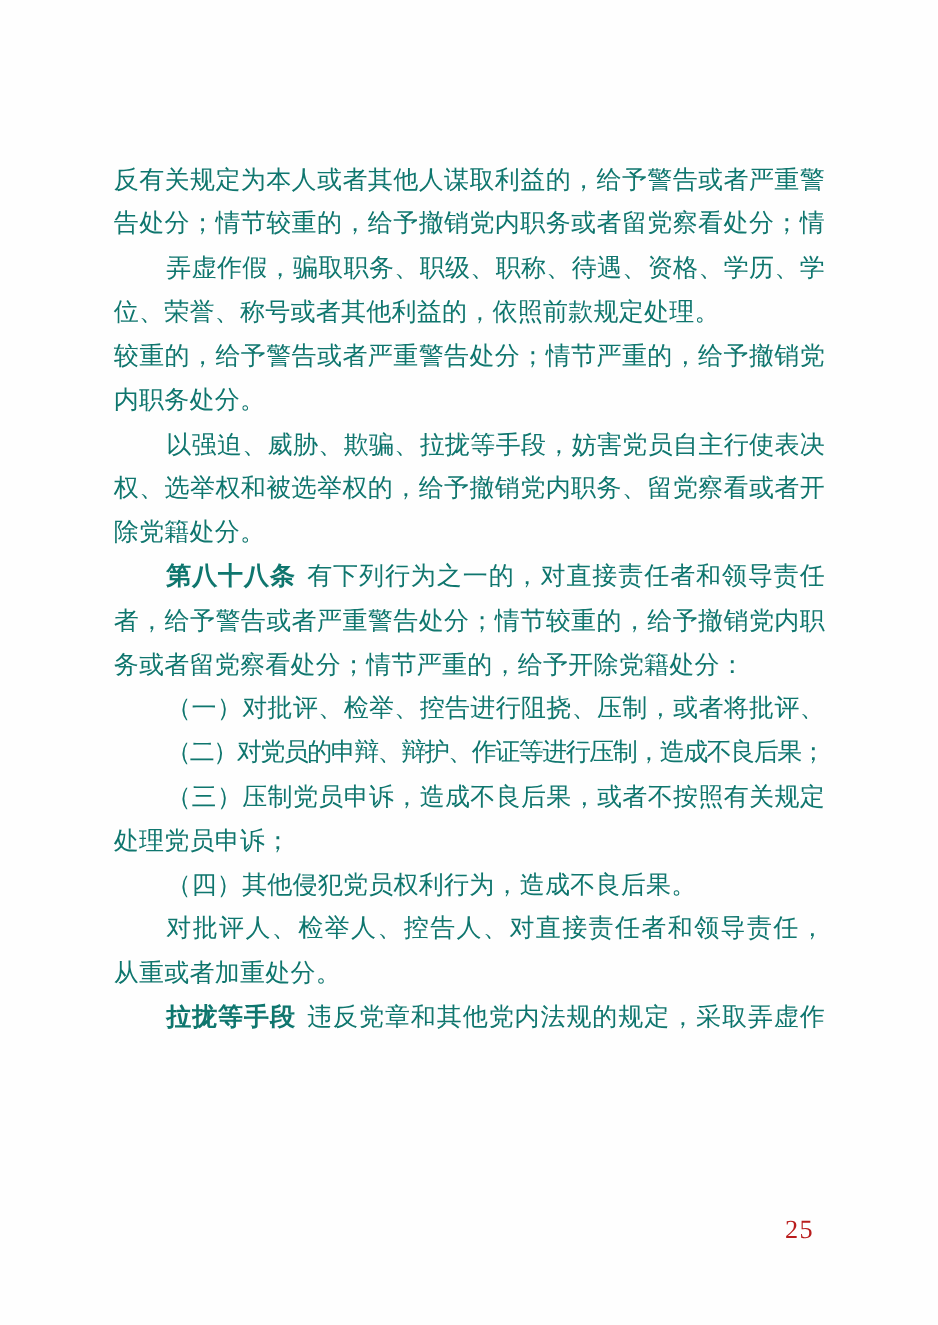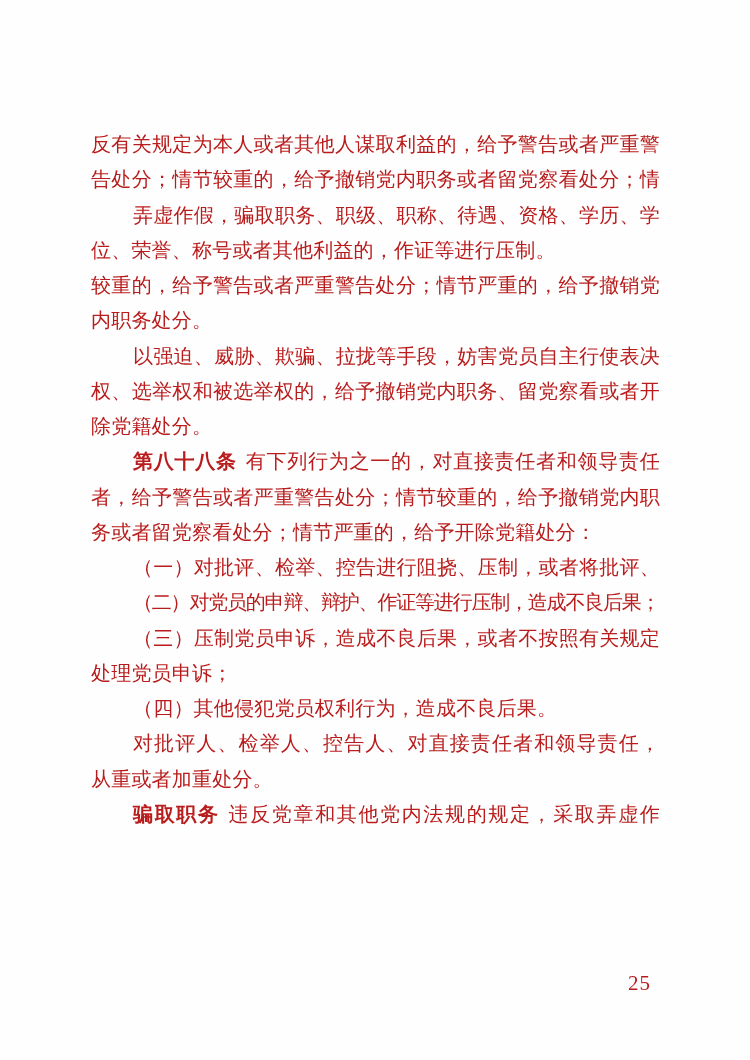--- a/index.html
+++ b/index.html
@@ -18,21 +18,21 @@
   .text-block {
     position: absolute;
     left: 91px;
     top: 127px;
     width: 569px;
   }
   .line {
     height: 35.25px;
     line-height: 35.25px;
     font-size: 20px;
-    color: #b91c1c;
+    color: #0f766e;
     white-space: nowrap;
     letter-spacing: 0.2px;
     text-align: justify;
     text-align-last: left;
   }
   .line.just {
     text-align-last: justify;
   }
   .line.indent {
     padding-left: 42px;
@@ -55,32 +55,32 @@
   }
 </style>
 </head>
 <body>
 
 <div class="page">
   <div class="text-block">
       <div class="line just">反有关规定为本人或者其他人谋取利益的，给予警告或者严重警</div>
       <div class="line just">告处分；情节较重的，给予撤销党内职务或者留党察看处分；情</div>
       <div class="line indent just">弄虚作假，骗取职务、职级、职称、待遇、资格、学历、学</div>
-      <div class="line">位、荣誉、称号或者其他利益的，作证等进行压制。</div>
+      <div class="line">位、荣誉、称号或者其他利益的，依照前款规定处理。</div>
       <div class="line just">较重的，给予警告或者严重警告处分；情节严重的，给予撤销党</div>
       <div class="line">内职务处分。</div>
       <div class="line indent just">以强迫、威胁、欺骗、拉拢等手段，妨害党员自主行使表决</div>
       <div class="line just">权、选举权和被选举权的，给予撤销党内职务、留党察看或者开</div>
       <div class="line">除党籍处分。</div>
       <div class="line indent just"><span class="lead">第八十八条</span>有下列行为之一的，对直接责任者和领导责任</div>
       <div class="line just">者，给予警告或者严重警告处分；情节较重的，给予撤销党内职</div>
       <div class="line">务或者留党察看处分；情节严重的，给予开除党籍处分：</div>
       <div class="line indent just">（一）对批评、检举、控告进行阻挠、压制，或者将批评、</div>
       <div class="line indent tight">（二）对党员的申辩、辩护、作证等进行压制，造成不良后果；</div>
       <div class="line indent just">（三）压制党员申诉，造成不良后果，或者不按照有关规定</div>
       <div class="line">处理党员申诉；</div>
       <div class="line indent">（四）其他侵犯党员权利行为，造成不良后果。</div>
       <div class="line indent just">对批评人、检举人、控告人、对直接责任者和领导责任，</div>
       <div class="line">从重或者加重处分。</div>
-      <div class="line indent just"><span class="lead">骗取职务</span>违反党章和其他党内法规的规定，采取弄虚作</div>
+      <div class="line indent just"><span class="lead">拉拢等手段</span>违反党章和其他党内法规的规定，采取弄虚作</div>
     </div>
   <div class="page-number">25</div>
 </div>
 
 </body></html>

